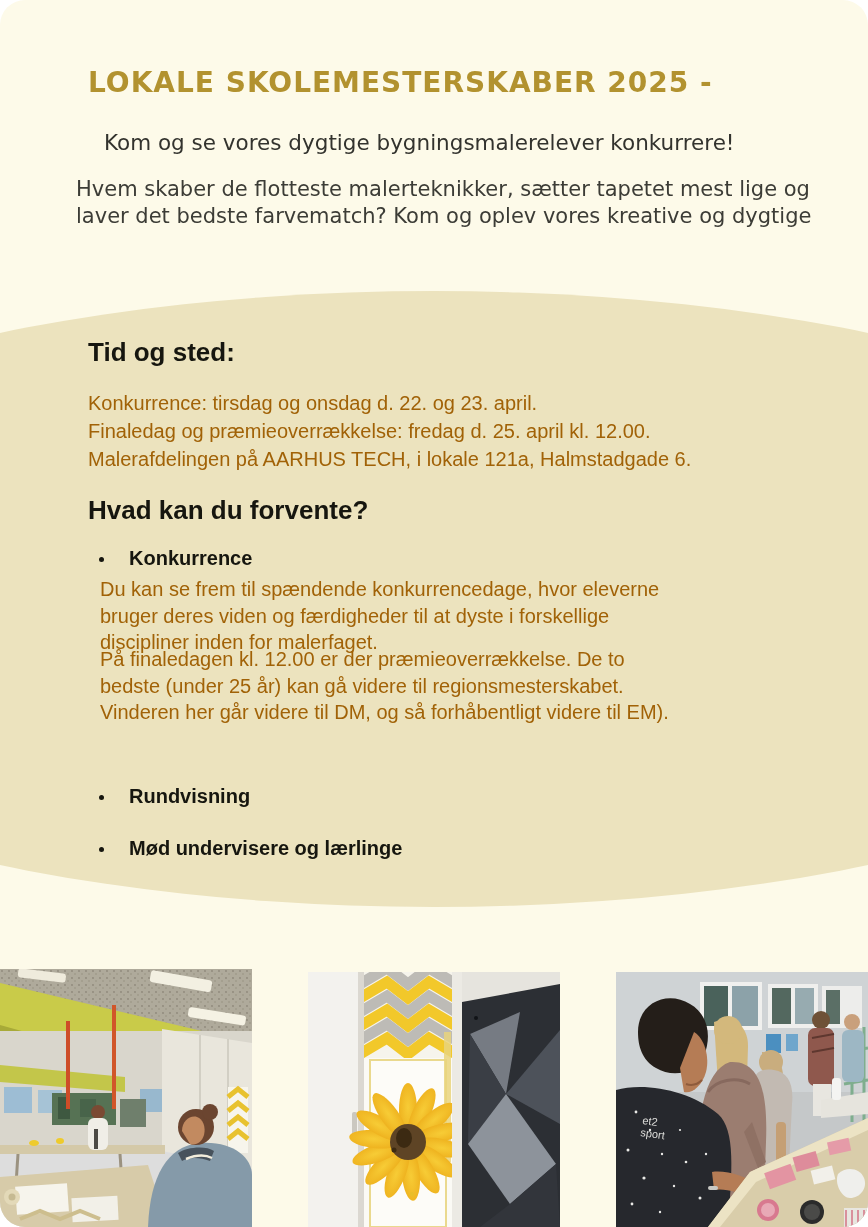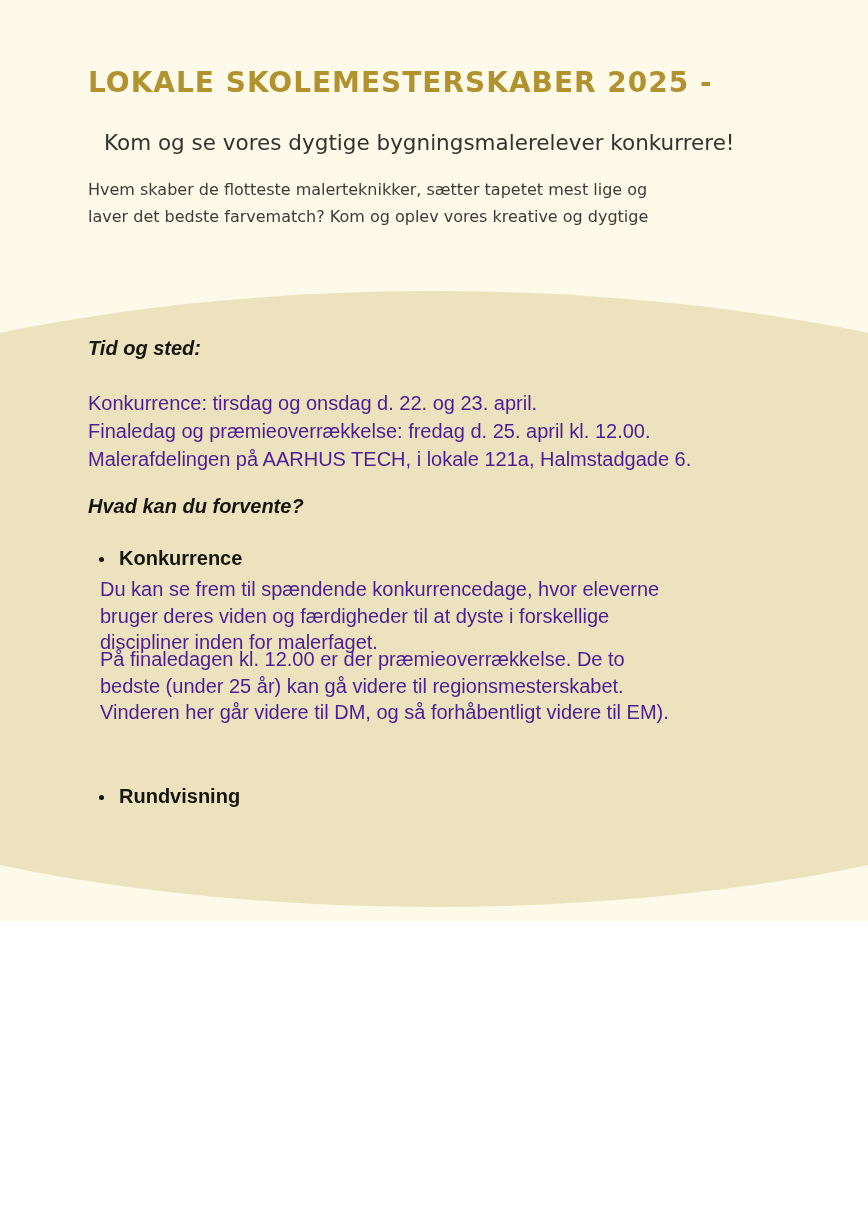--- a/index.html
+++ b/index.html
@@ -1,21 +1,22 @@
 <!DOCTYPE html>
 <html><head>
 <meta charset="utf-8">
 <style>
   html,body{margin:0;padding:0;}
   .page{
     position:relative;
-    width:868px;height:921px;
+    width:868px;height:1227px;
     background:#FDFAE9;
     overflow:hidden;
     font-family:"DejaVu Sans","Liberation Sans",sans-serif;
+    border-radius:25px;
   }
   .blob{
     position:absolute;
     left:50%;top:291px;
     width:1724px;height:616px;
     transform:translateX(-50%);
     border-radius:50%;
     background:#ECE3BE;
   }
   .abs{position:absolute;}
@@ -26,42 +27,42 @@
     color:#B2922F;
     white-space:nowrap;
   }
   .subtitle{
     left:88px;top:114px;margin:16px;
     font-size:21.5px;font-weight:400;
     color:#33332E;
     white-space:nowrap;
   }
   .intro{
-    left:88px;top:176px;
-    font-size:16px;line-height:27px;
+    left:76px;top:176px;
+    font-size:21px;line-height:27px;
     color:#3C3C36;
   }
   .intro .ln{white-space:nowrap;}
   .blob-heading{
     left:88px;
     font-family:"Liberation Sans",sans-serif;
-    font-size:20px;font-weight:700;
-    color:#16160F;white-space:nowrap;font-style:italic;
+    font-size:26px;font-weight:700;
+    color:#16160F;white-space:nowrap;
   }
   .blob-body{
     left:88px;
     font-family:"Liberation Sans",sans-serif;
     font-size:20px;line-height:28px;
-    color:#4c1d95;
+    color:#a16207;
   }
   .blob-body .ln{white-space:nowrap;}
   .para{line-height:26.5px;margin-left:12px;}
   .bullet{
     left:99px;
-    display:flex;align-items:center;gap:15px;
+    display:flex;align-items:center;gap:25px;
     font-family:"Liberation Sans",sans-serif;
   }
   .bullet .dot{
     width:5px;height:5px;border-radius:50%;
     background:#16160F;flex:0 0 auto;margin-top:2px;
   }
   .bullet .blabel{
     font-size:20px;font-weight:700;color:#16160F;white-space:nowrap;
   }
   figure{margin:0;}
@@ -111,20 +112,24 @@
     <div class="ln">På finaledagen kl. 12.00 er der præmieoverrækkelse. De to</div>
     <div class="ln">bedste (under 25 år) kan gå videre til regionsmesterskabet.</div>
     <div class="ln">Vinderen her går videre til DM, og så forhåbentligt videre til EM).</div>
   </div>
 
   <div class="abs bullet" style="top:785px">
     <span class="dot"></span>
     <span class="blabel">Rundvisning</span>
   </div>
 
+  <div class="abs bullet" style="top:837px">
+    <span class="dot"></span>
+    <span class="blabel">Mød undervisere og lærlinge</span>
+  </div>
 
   <figure id="photo1" class="abs photo">
     <svg viewBox="0 0 252 258" preserveAspectRatio="none">
       <defs>
         <pattern id="speck" width="7" height="7" patternUnits="userSpaceOnUse">
           <rect width="7" height="7" fill="#AFAA9B"></rect>
           <circle cx="2" cy="2" r="0.9" fill="#8E887A"></circle>
           <circle cx="5" cy="5" r="0.8" fill="#97917F"></circle>
         </pattern>
       </defs>

